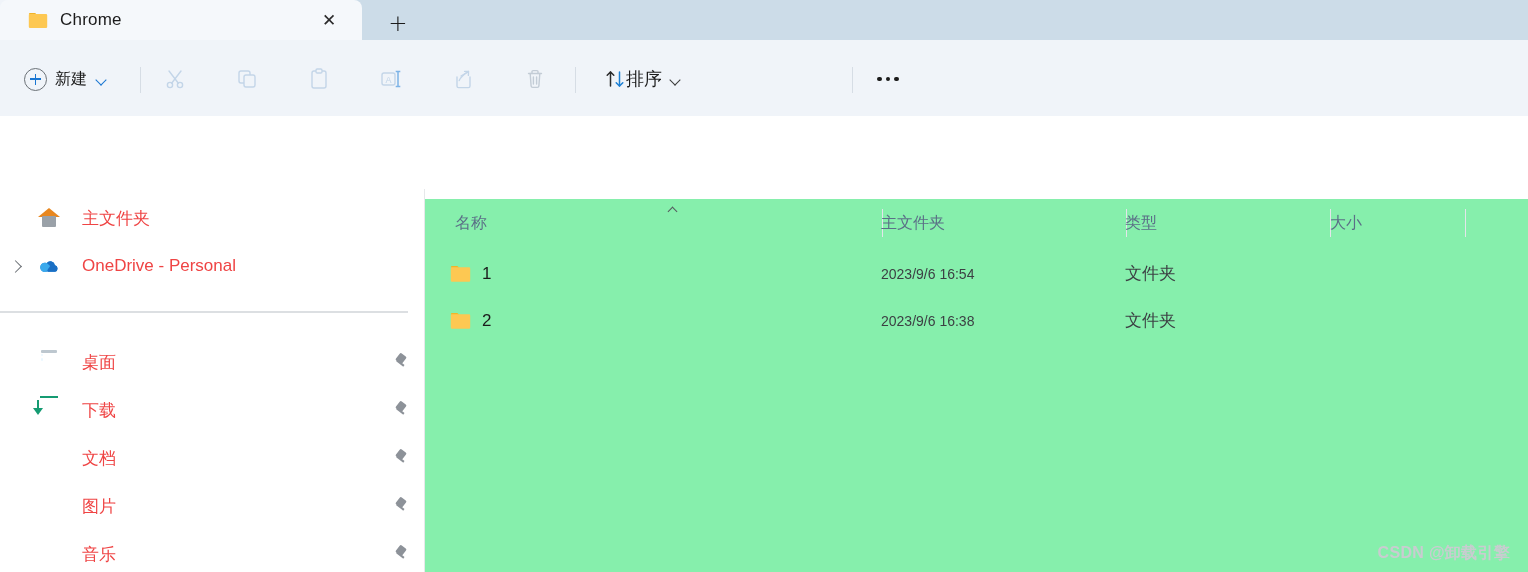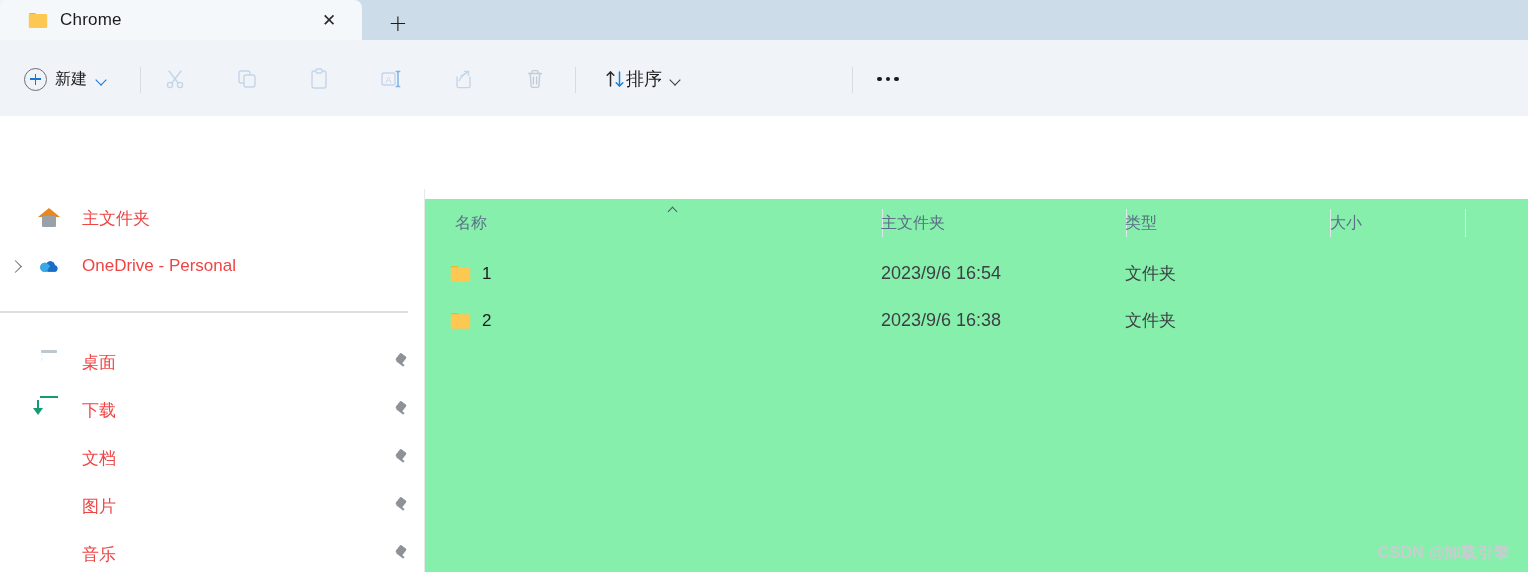--- a/index.html
+++ b/index.html
@@ -185,21 +185,21 @@
   }
   .sortcaret::before{
     content:""; position:absolute; left:1px; top:2px; width:6px; height:6px;
     border-left:1.6px solid #55595e; border-top:1.6px solid #55595e; transform:rotate(45deg);
   }
 
   .row { position:absolute; left:0; width:1103px; height:47px; display:flex; align-items:center; }
   .row .cell-name { position:absolute; left:25px; display:flex; align-items:center; }
   .row .nm-folder { width:21px; height:18px; flex:none; }
   .row .nm-txt { margin-left:11px; font-size:17px; color:#1b1b1b; }
-  .row .cell-date { position:absolute; left:456px; font-size:18px; color:#3c3f43; white-space:nowrap; }
+  .row .cell-date { position:absolute; left:456px; font-size:14px; color:#3c3f43; white-space:nowrap; }
   .row .cell-type { position:absolute; left:700px; font-size:17px; color:#3c3f43; white-space:nowrap; }
   .row .cell-size { position:absolute; left:905px; font-size:17px; color:#3c3f43; white-space:nowrap; }
 
   
   .watermark {
     position:absolute; right:18px; bottom:8px; font-size:16px; color:#c9ccd0;
     white-space:nowrap; letter-spacing:.3px;font-weight:bold;
   }
   svg { display:block; }
 </style>

